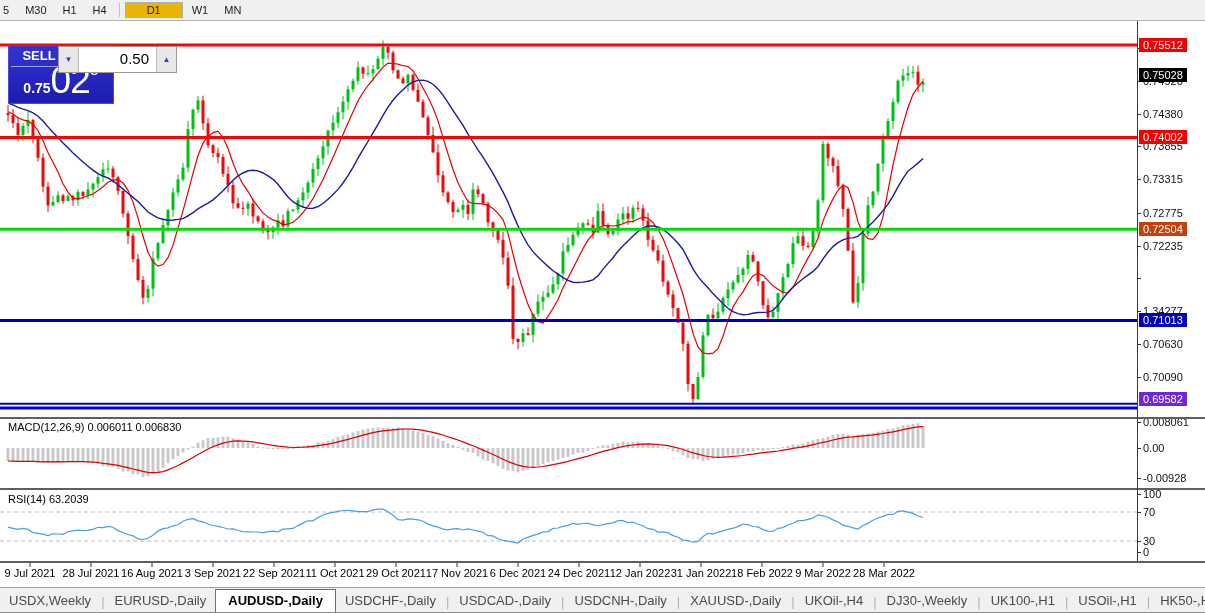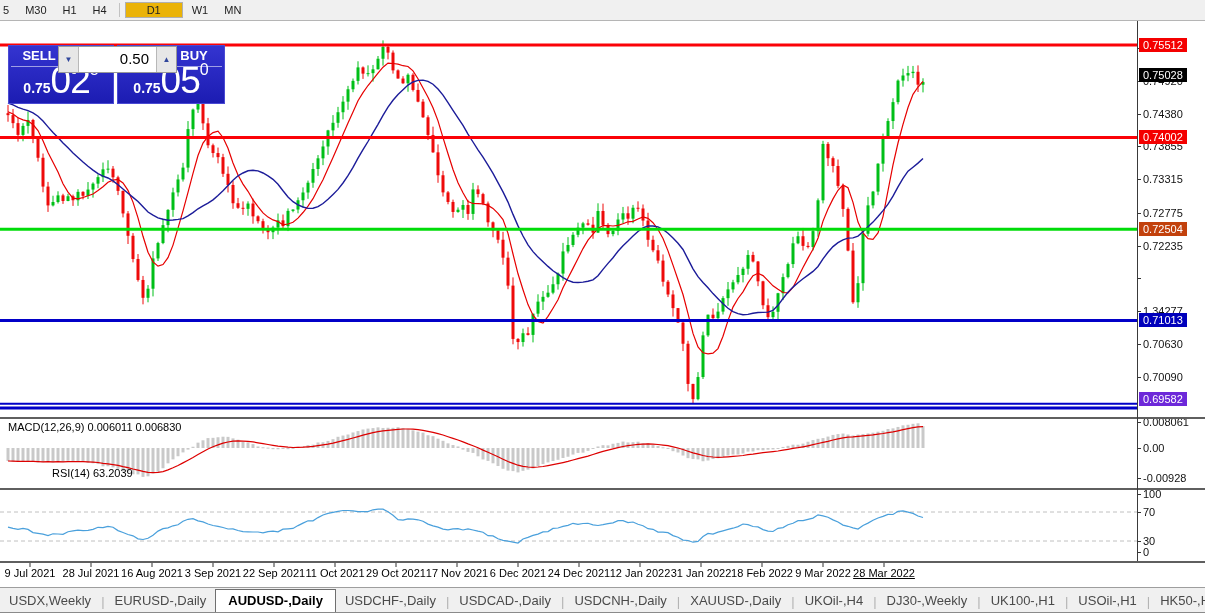--- a/index.html
+++ b/index.html
@@ -655,35 +655,29 @@
     </svg>
 
 
   <div class="trade-panel">
     <div class="tp-block tp-sell">
       <div class="tp-btn-label">SELL</div>
       <div class="tp-price">
         <span class="sm">0.75</span><span class="big">02</span><span class="sup">8</span>
       </div>
     </div>
-    <div class="tp-block tp-buy">
-      <div class="tp-btn-label">BUY</div>
-      <div class="tp-price">
-        <span class="sm">0.75</span><span class="big">05</span><span class="sup">0</span>
-      </div>
-    </div>
     <div class="tp-spinner">
       <div class="sp-btn down">▼</div>
       <div class="sp-value">0.50</div>
       <div class="sp-btn up">▲</div>
     </div>
   </div>
 
   <div class="ind-label" style="top:421px;">MACD(12,26,9) 0.006011 0.006830</div>
-  <div class="ind-label" style="top:467px;margin-left:44px;">RSI(14) 63.2039</div>
+  <div class="ind-label" style="top:493px;">RSI(14) 63.2039</div>
 
   <div class="hsep" style="top:417px;"></div>
   <div class="hsep" style="top:488px;"></div>
   <div class="hsep" style="top:561px;"></div>
   <div class="vaxis"></div>
 
   <div id="yaxis">
       <div class="tickmark" style="top: 48.1831px;"></div>
       <div class="y-tick" style="top: 42.1831px;">0.75460</div>
       <div class="tickmark" style="top: 81.2388px;"></div>
@@ -735,21 +729,21 @@
       <div class="date-label" style="left: 274px;">22 Sep 2021</div>
       <div class="date-label" style="left: 335px;">11 Oct 2021</div>
       <div class="date-label" style="left: 396px;">29 Oct 2021</div>
       <div class="date-label" style="left: 457px;">17 Nov 2021</div>
       <div class="date-label" style="left: 518px;">6 Dec 2021</div>
       <div class="date-label" style="left: 579px;">24 Dec 2021</div>
       <div class="date-label" style="left: 640px;">12 Jan 2022</div>
       <div class="date-label" style="left: 701px;">31 Jan 2022</div>
       <div class="date-label" style="left: 762px;">18 Feb 2022</div>
       <div class="date-label" style="left: 823px;">9 Mar 2022</div>
-      <div class="date-label" style="left: 884px; text-decoration: underline;">28 Mar 2022</div>
+      <div class="date-label" style="left: 884px;">28 Mar 2022</div>
     </div>
 
   <div class="tab-bar" id="tab-bar">
       <div class="tab">USDX,Weekly</div>
       <span class="tab-sep">|</span>
       <div class="tab">EURUSD-,Daily</div>
       <div class="tab active">AUDUSD-,Daily</div>
       <div class="tab">USDCHF-,Daily</div>
       <span class="tab-sep">|</span>
       <div class="tab">USDCAD-,Daily</div>

